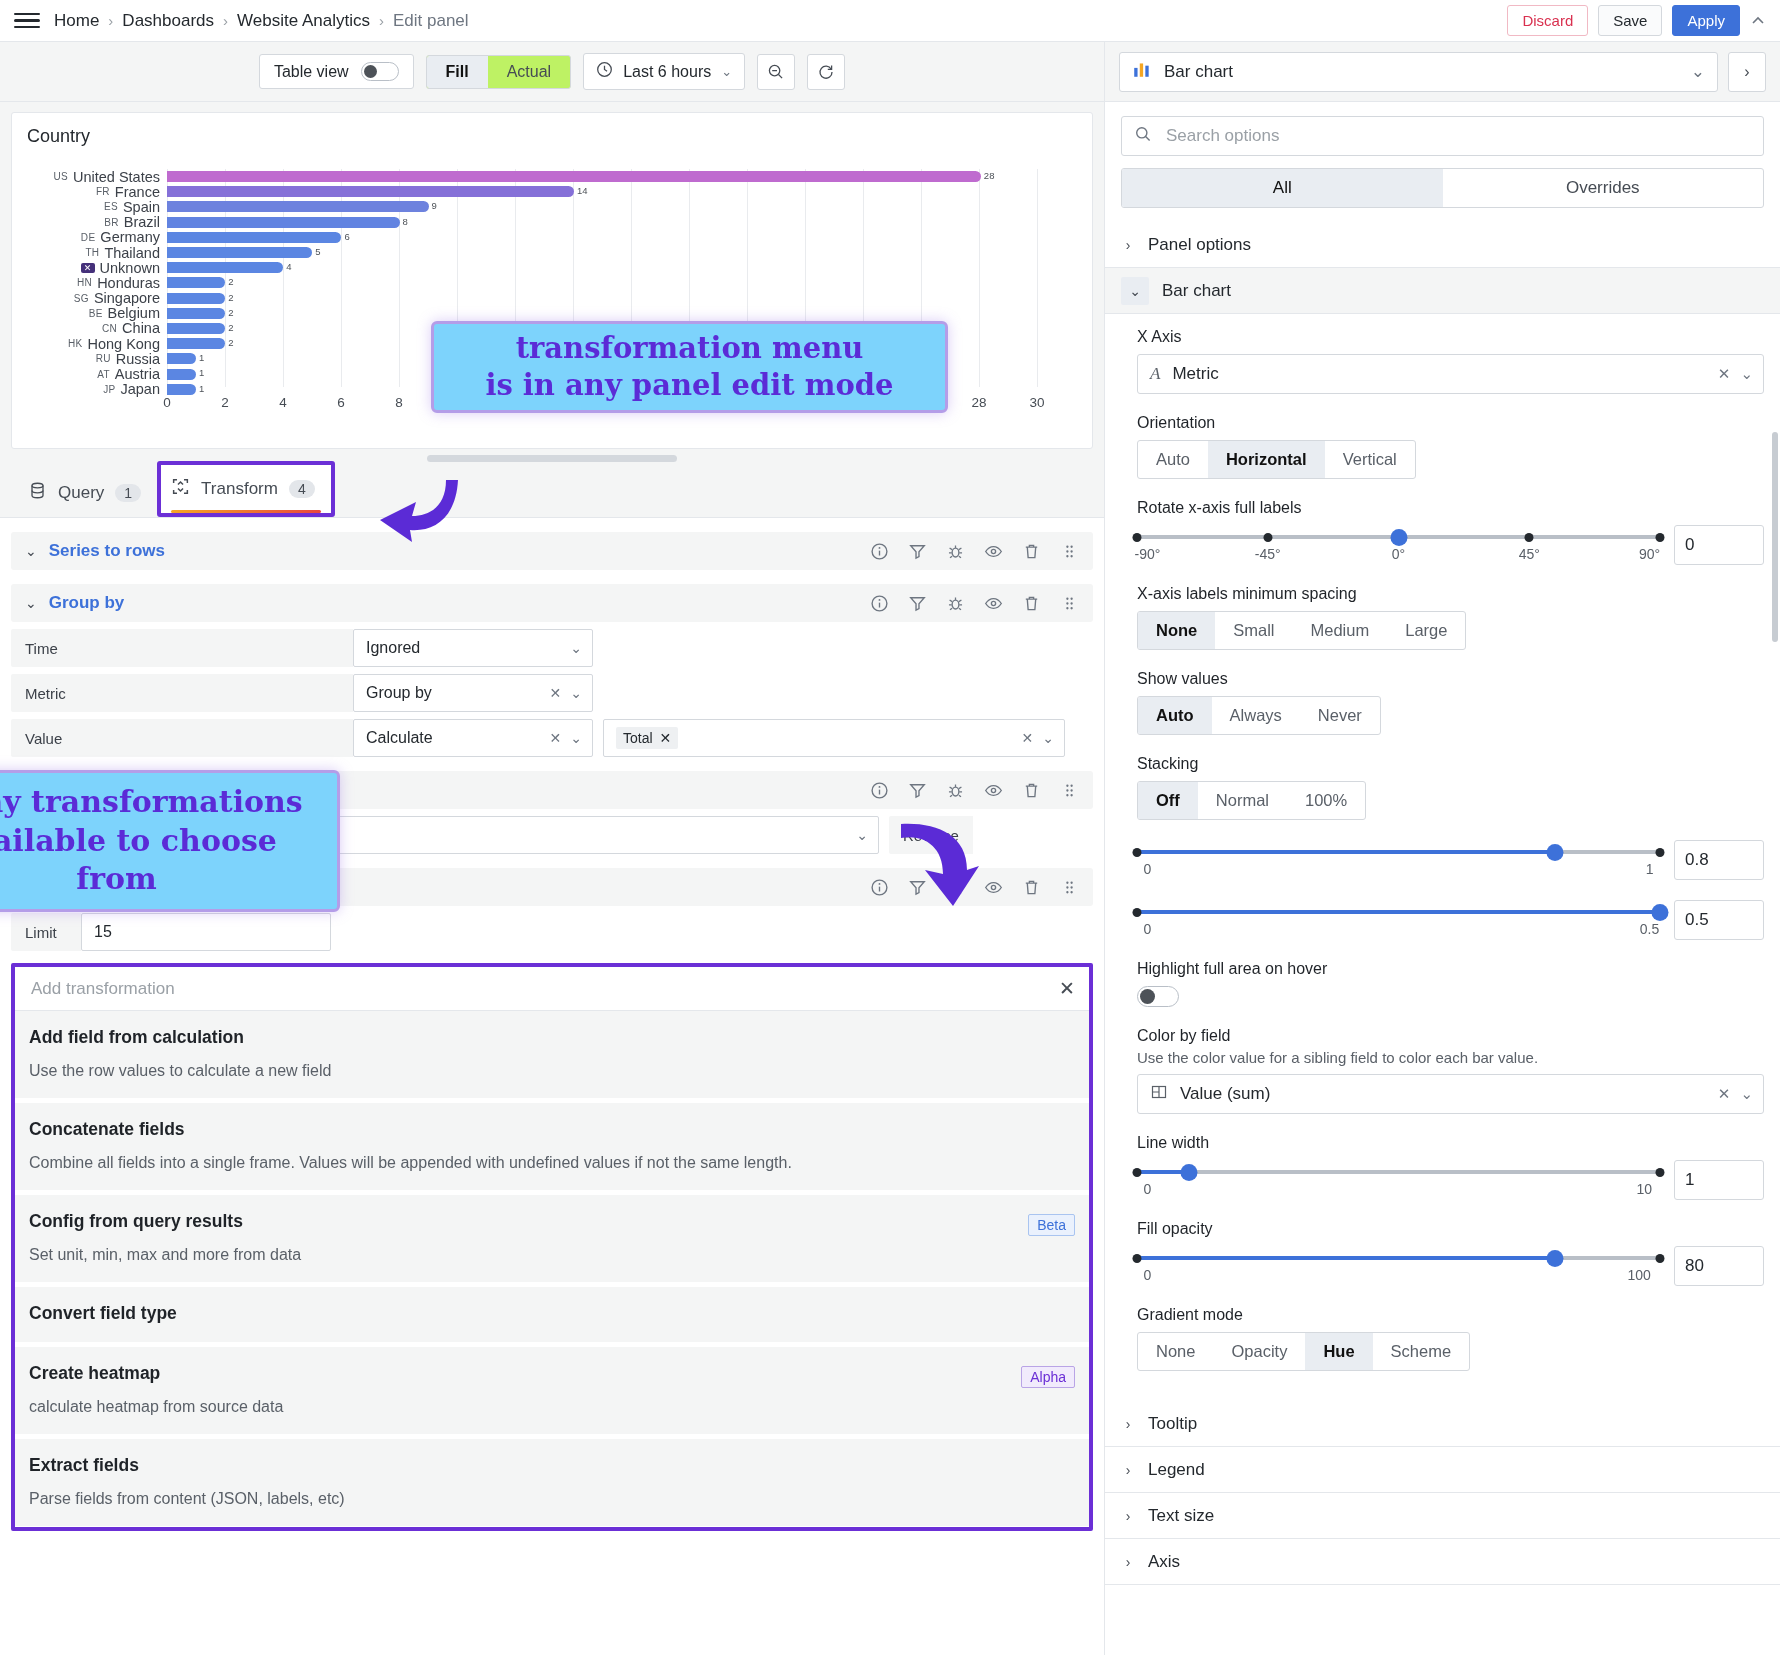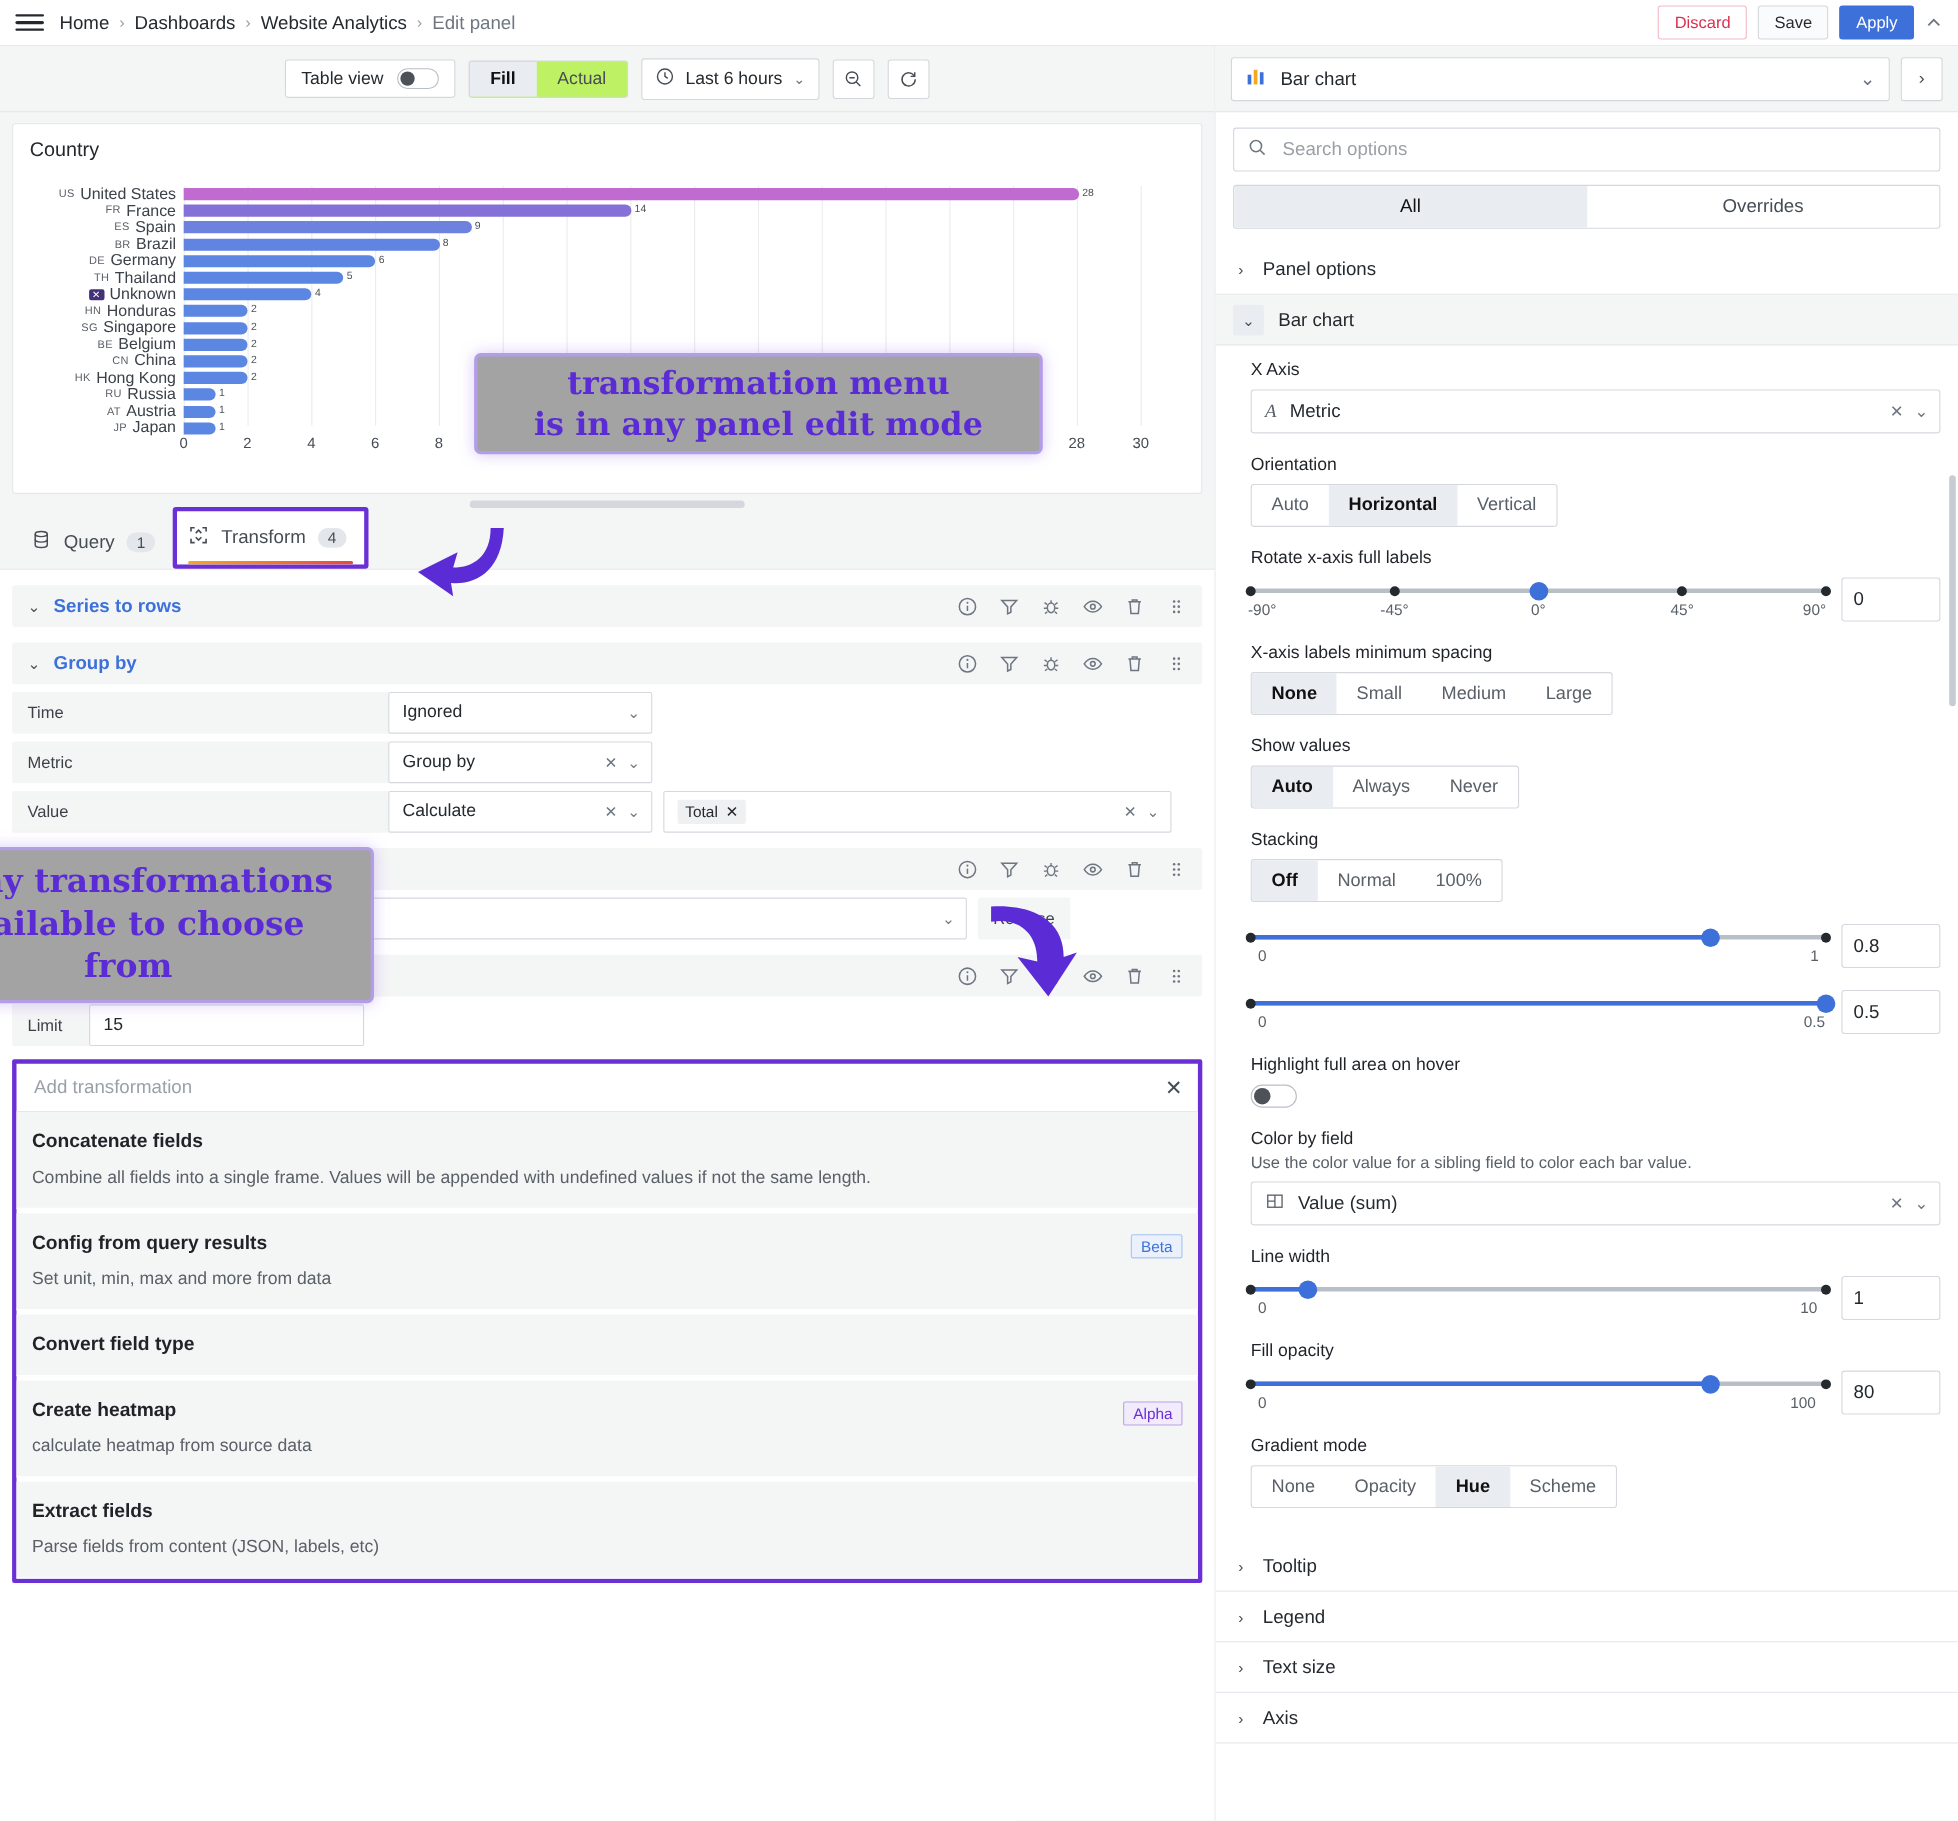--- a/index.html
+++ b/index.html
@@ -74,21 +74,21 @@
   .bar { position:absolute; left:155px; height:11px; border-radius:0 6px 6px 0; }
   .barval { position:absolute; font-size:9.5px; color:#4d5258; top:1px; }
 
   .xaxis { position:absolute; left:155px; right:55px; bottom:8px; height:20px; }
   .xtick { position:absolute; font-size:13.5px; color:#464c54; transform:translateX(-50%); }
   .hscroll { width:250px; height:7px; border-radius:4px; background:#d4d8dd; margin:6px auto 0 auto; }
   .scrollrow { display:flex; justify-content:center; }
 
   
   .callout {
-    position:absolute; background:#a3a3a3; border:3px solid #b49de8; border-radius:6px;
+    position:absolute; background:#7dd3fc; border:3px solid #b49de8; border-radius:6px;
     color:#5b2bd6; font-family:"DejaVu Serif", serif; font-weight:700; text-align:center;
     box-shadow:0 0 14px rgba(150,110,230,.35); line-height:1.28; z-index:30;
   }
   .arrow { position:absolute; color:#5b2bd6; z-index:31; }
 
   
   .tabsrow { display:flex; align-items:flex-end; padding:0 0 0 18px; border-bottom:1px solid #e4e7eb; background:#f4f5f5; height:56px; }
   .tab { display:flex; align-items:center; gap:11px; padding:12px 16px 12px 10px; font-size:17px; color:#464c54; cursor:pointer; position:relative; }
   .tab .pill { background:#e3e6ea; color:#464c54; border-radius:11px; font-size:14px; padding:1px 9px; }
   .tab.sel { background:#fff; }
@@ -657,20 +657,24 @@
           <path d="M6 8 C 40 6, 72 18, 72 54 L 84 50 L 58 90 L 30 54 L 48 58 C 48 28, 26 18, 6 22 Z" fill="#5b2bd6"></path>
         </svg>
 
         <div class="drawer">
           <div class="drawer-search">
             <input placeholder="Add transformation" style="">
             <span class="drawer-x">✕</span>
           </div>
           <div id="titems">
               <div class="titem">
+                <div class="tt">Add field from calculation</div>
+                <div class="td">Use the row values to calculate a new field</div>
+              </div>
+              <div class="titem">
                 <div class="tt">Concatenate fields</div>
                 <div class="td">Combine all fields into a single frame. Values will be appended with undefined values if not the same length.</div>
               </div>
               <div class="titem">
                 <div class="tt">Config from query results</div>
                 <div class="td">Set unit, min, max and more from data</div>
                 <span class="badge">Beta</span>
               </div>
               <div class="titem">
                 <div class="tt">Convert field type</div>

